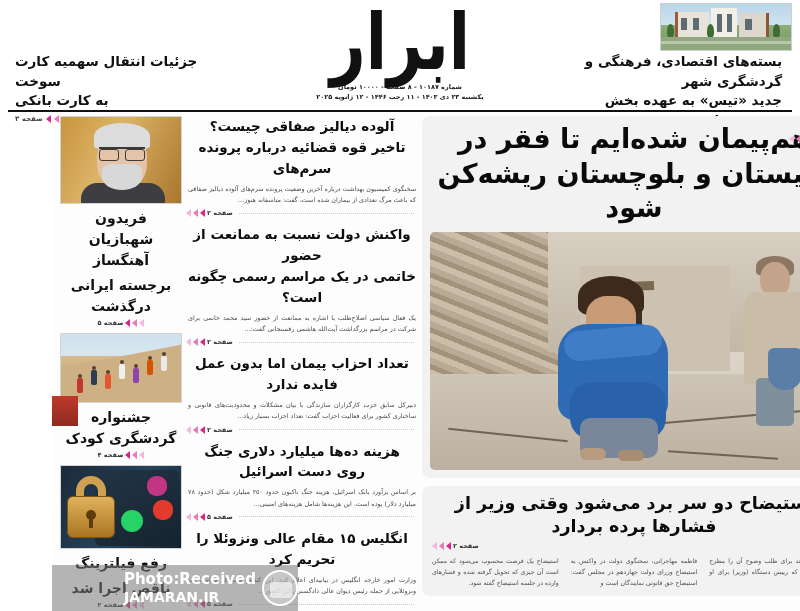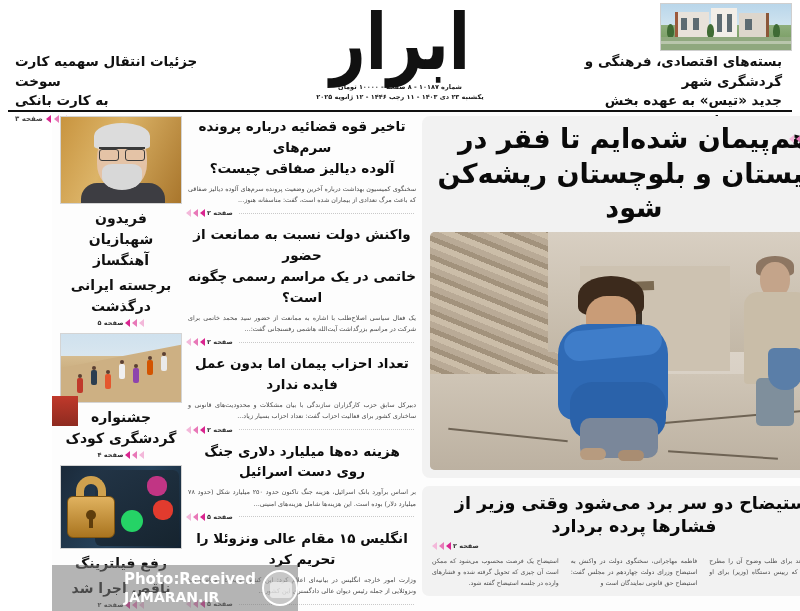--- a/index.html
+++ b/index.html
@@ -501,22 +501,22 @@
 
         </div>
 
       </div>
 
     </div>
 
     <div class="mid">
 
       <div class="story">
+        <div class="story-h">آلوده دیالیز صفاقی چیست؟</div>
         <div class="story-h">تاخیر قوه قضائیه درباره پرونده سرم‌های</div>
-        <div class="story-h">آلوده دیالیز صفاقی چیست؟</div>
         <div class="story-d">سخنگوی کمیسیون بهداشت درباره آخرین وضعیت پرونده سرم‌های آلوده دیالیز صفاقی که باعث مرگ تعدادی از بیماران شده است، گفت: متاسفانه هنوز...</div>
         <div class="story-pg">
           <span class="chev l3"></span>
           <span class="chev l2"></span>
           <span class="chev l"></span>
           <span>صفحه ۲</span>
           <span class="dotline"></span>
         </div>
       </div>
 

